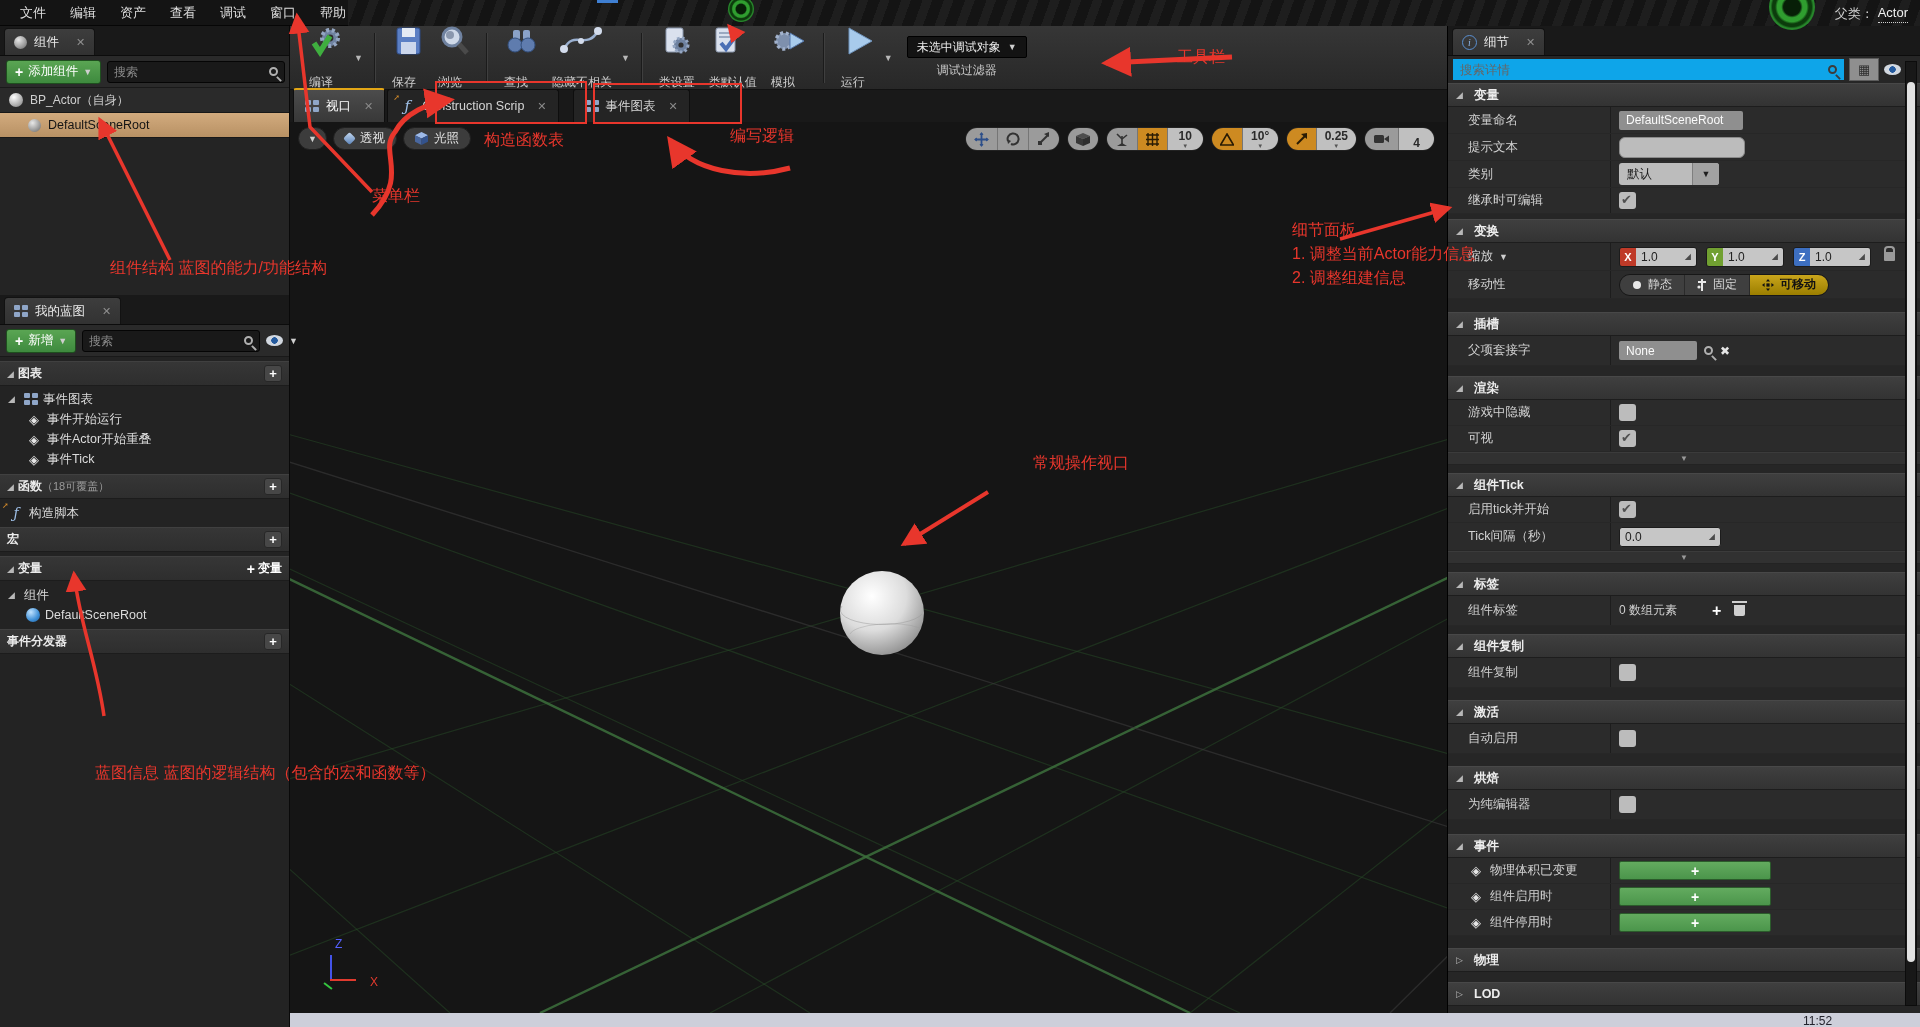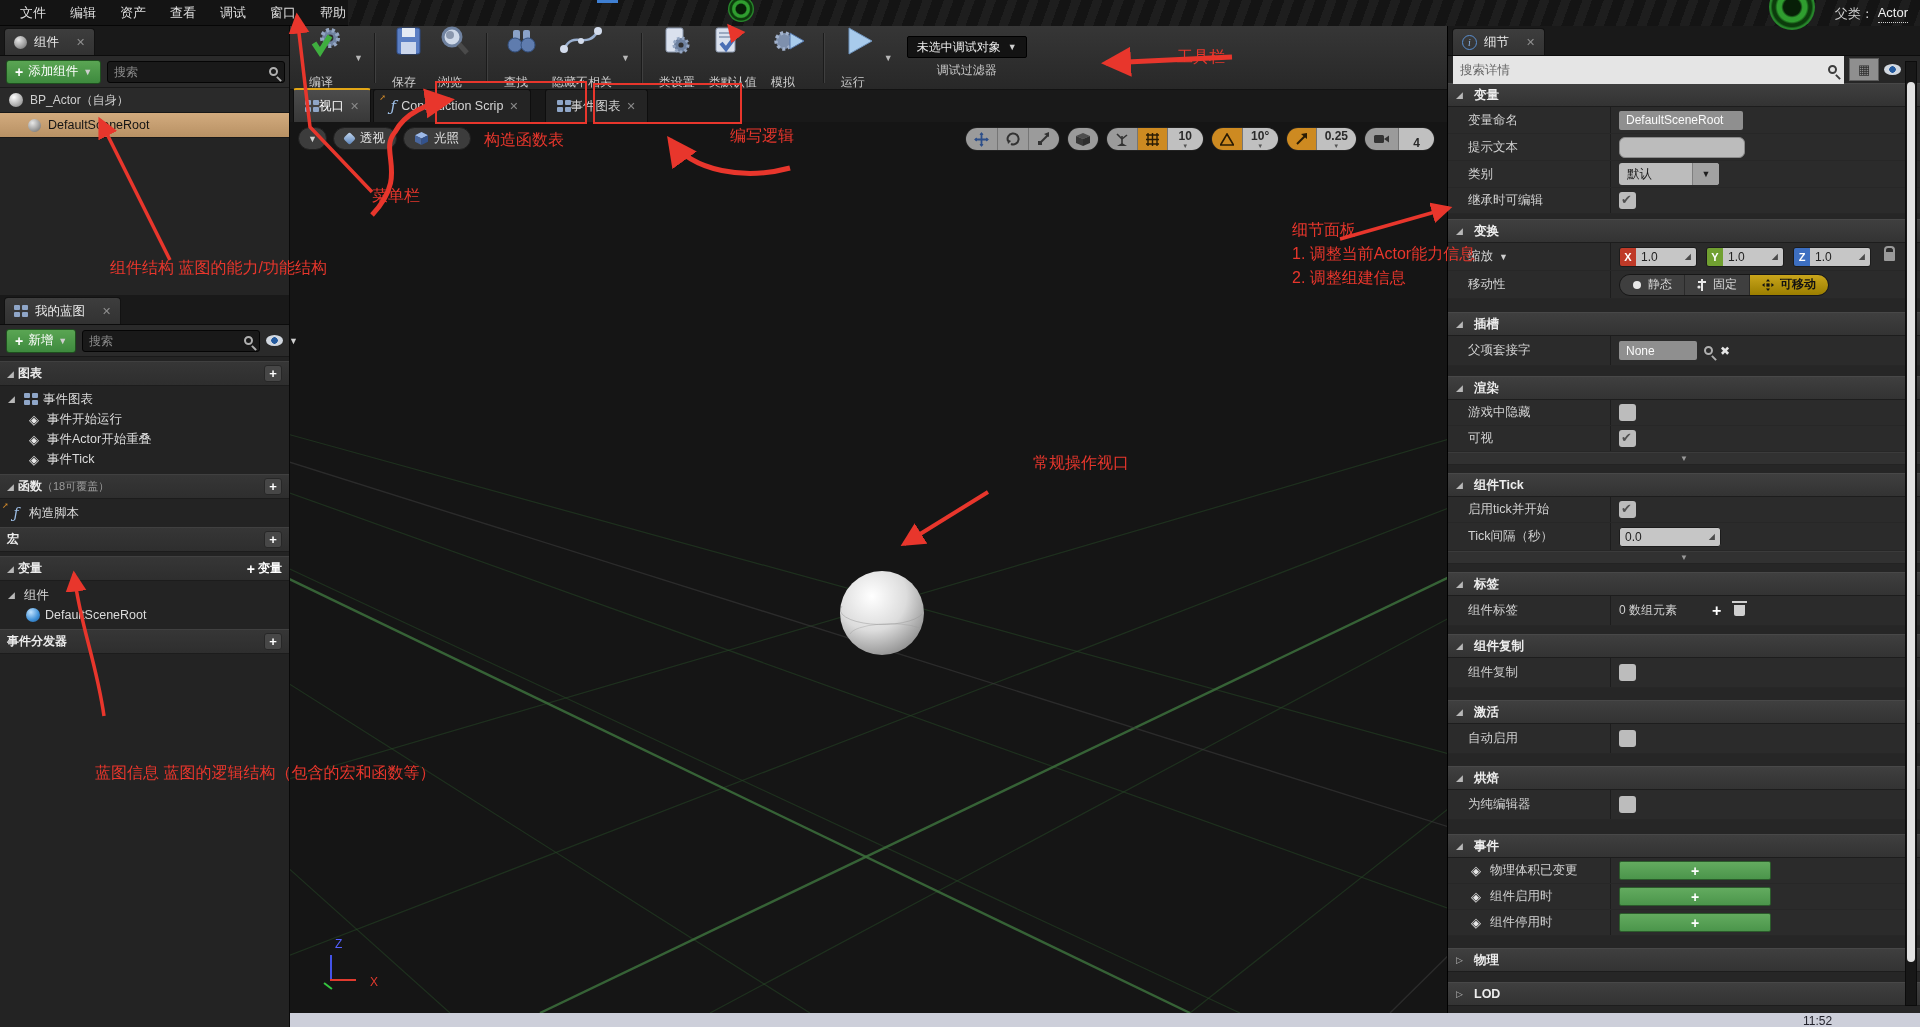--- a/index.html
+++ b/index.html
@@ -70,21 +70,21 @@
   .toolbar { height:64px; background:linear-gradient(#363636,#282828); border-bottom:1px solid #121212; display:flex; align-items:center; padding:0 12px; }
   .tool { display:flex; flex-direction:column; align-items:flex-start; gap:17px; color:#cccccc; font-size:12px; padding:0 7px; }
   .tool svg { display:block; }
   .tsep { width:0; height:50px; border-left:1px solid #1b1b1b; border-right:1px solid #3f3f3f; margin:0 9px; }
   .tcaret { color:#b8b8b8; font-size:9px; align-self:center; margin:0 2px; }
   .debug-group { display:flex; flex-direction:column; align-items:center; gap:4px; margin-left:12px; }
   .debug-box { height:22px; background:#131313; border:1px solid #000; border-radius:2px; color:#ececec; display:flex; align-items:center; padding:0 9px; gap:7px; font-size:12px; }
   .debug-label { color:#c8c8c8; font-size:12px; }
 
   .tabbar { height:32px; background:#191919; display:flex; align-items:flex-end; padding-left:3px; }
-  .ctab { height:29px; display:flex; align-items:center; padding:16px 11px; background:#242424; border:1px solid #0e0e0e;
+  .ctab { height:29px; display:flex; align-items:center; gap:7px; padding:16px 11px; background:#242424; border:1px solid #0e0e0e;
     border-bottom:none; border-radius:3px 3px 0 0; color:#d5d5d5; font-size:12.5px; margin-right:2px; }
   .ctab.active { background:linear-gradient(#4c4c4c,#383838); border-top:2px solid #e2a616; color:#fff; }
   .ctab .close { color:#8a8a8a; font-size:11px; margin-left:6px; }
   .ctab.gap { margin-left:12px; }
 
   .viewport { position:absolute; left:0; top:96px; width:1157px; height:891px; background:#151515; overflow:hidden; }
   .vp-grid { position:absolute; inset:0; }
   .vp-toolbar-left { position:absolute; left:8px; top:5px; display:flex; gap:6px; z-index:3; }
   .vbtn { height:23px; background:rgba(64,64,64,.93); border:1px solid #1f1f1f; border-radius:12px; display:flex; align-items:center; gap:6px; padding:0 11px; color:#e2e2e2; font-size:12.5px; }
   .vbtn.small { padding:0 9px; }
@@ -101,21 +101,21 @@
   .giz-x { position:absolute; left:18px; bottom:8px; width:26px; height:2px; background:#e03a2e; }
   .giz-y { position:absolute; left:11px; bottom:2px; width:10px; height:2px; background:#35c43f; transform:rotate(38deg); }
   .giz-lz { position:absolute; left:23px; top:-4px; color:#5560ff; font-size:12px; }
   .giz-lx { position:absolute; right:4px; bottom:0px; color:#e03a2e; font-size:12px; }
 
   
   .details { position:absolute; left:1447px; top:26px; width:473px; height:987px; background:#262626; border-left:1px solid #000; z-index:4; }
   .det-inner { position:absolute; inset:0; overflow:hidden; }
   .circle-i { width:15px; height:15px; border-radius:50%; border:1.5px solid #5a8fd0; color:#8fb6e6; font-size:10px; display:flex; align-items:center; justify-content:center; font-family:"Liberation Serif",serif; font-style:italic; }
   .det-search-row { height:27px; display:flex; align-items:center; gap:5px; padding:0 5px; background:#262626; }
-  .det-search { flex:1; height:21px; background:#e5e5e5; display:flex; align-items:center; padding:14px 7px; }
+  .det-search { flex:1; height:21px; background:#0ea5e9; display:flex; align-items:center; padding:7px 7px; }
   .det-search input { flex:1; background:transparent; border:none; outline:none; color:#444; font-size:12.5px; font-family:inherit; }
   .det-search input::placeholder { color:#666; }
   .det-gridbtn { width:30px; height:23px; background:#8f8f8f; border:1px solid #5c5c5c; display:flex; align-items:center; justify-content:center; color:#2f2f2f; font-size:13px; }
   .icon-eye { width:17px; height:11px; border-radius:50%; background:radial-gradient(circle at 50% 50%, #245a9e 0 3px, #d2d8e0 3.5px); flex:none; }
   .dsec { height:24px; background:linear-gradient(#3f3f3f,#333333); border-top:1px solid #484848; border-bottom:1px solid #1d1d1d;
     display:flex; align-items:center; gap:7px; padding:0 8px; font-weight:bold; color:#ededed; font-size:12.5px; }
   .drow { display:flex; min-height:26px; background:#2b2b2b; border-bottom:1px solid #272727; align-items:stretch; }
   .dname { width:162px; display:flex; align-items:center; padding-left:20px; color:#d2d2d2; font-size:12.5px; flex:none; gap:6px; }
   .dval { flex:1; border-left:1px solid #1d1d1d; display:flex; align-items:center; padding-left:8px; gap:7px; }
   .input-dark { width:124px; height:19px; background:#8f8f8f; color:#fafafa; display:flex; align-items:center; padding:0 7px; font-size:12px; border-radius:2px; }

